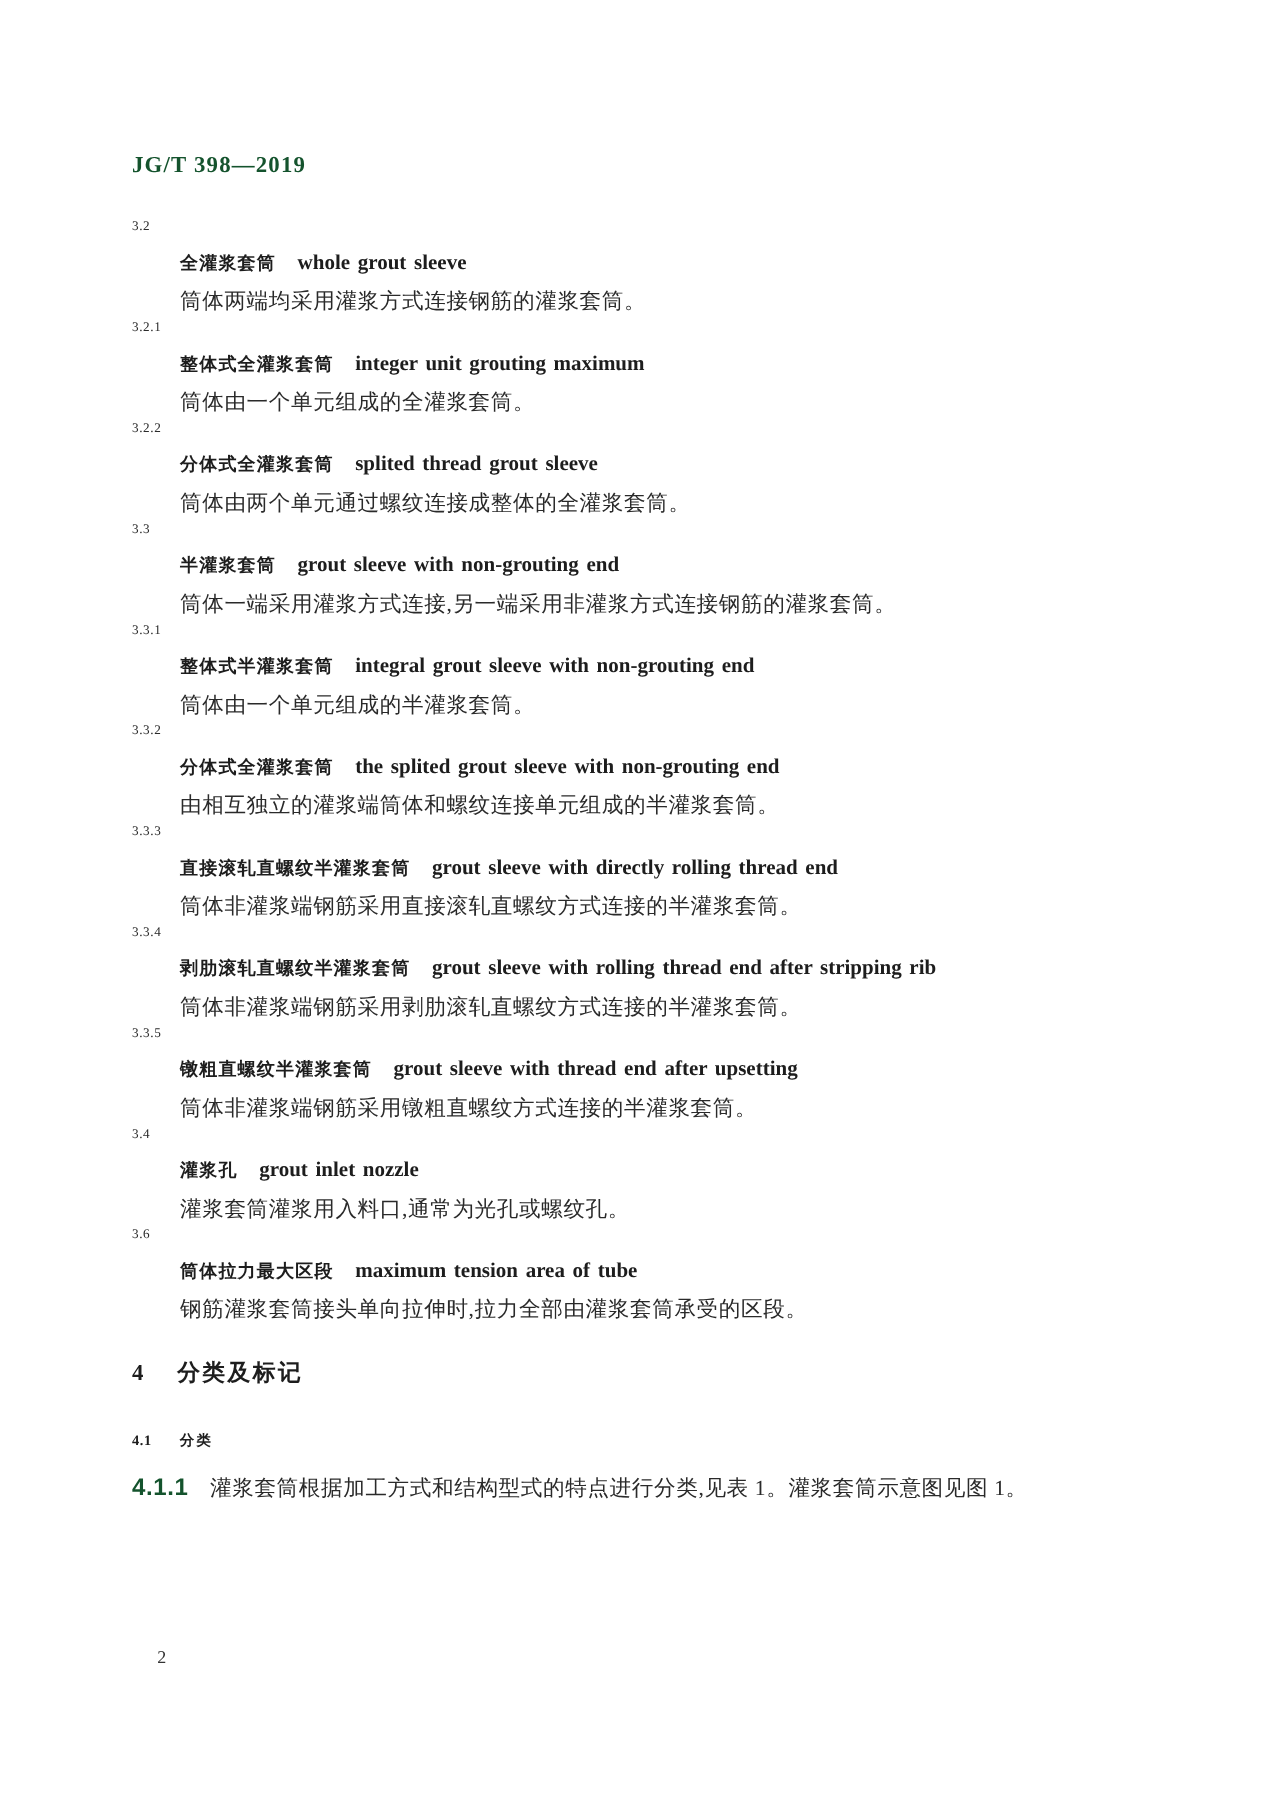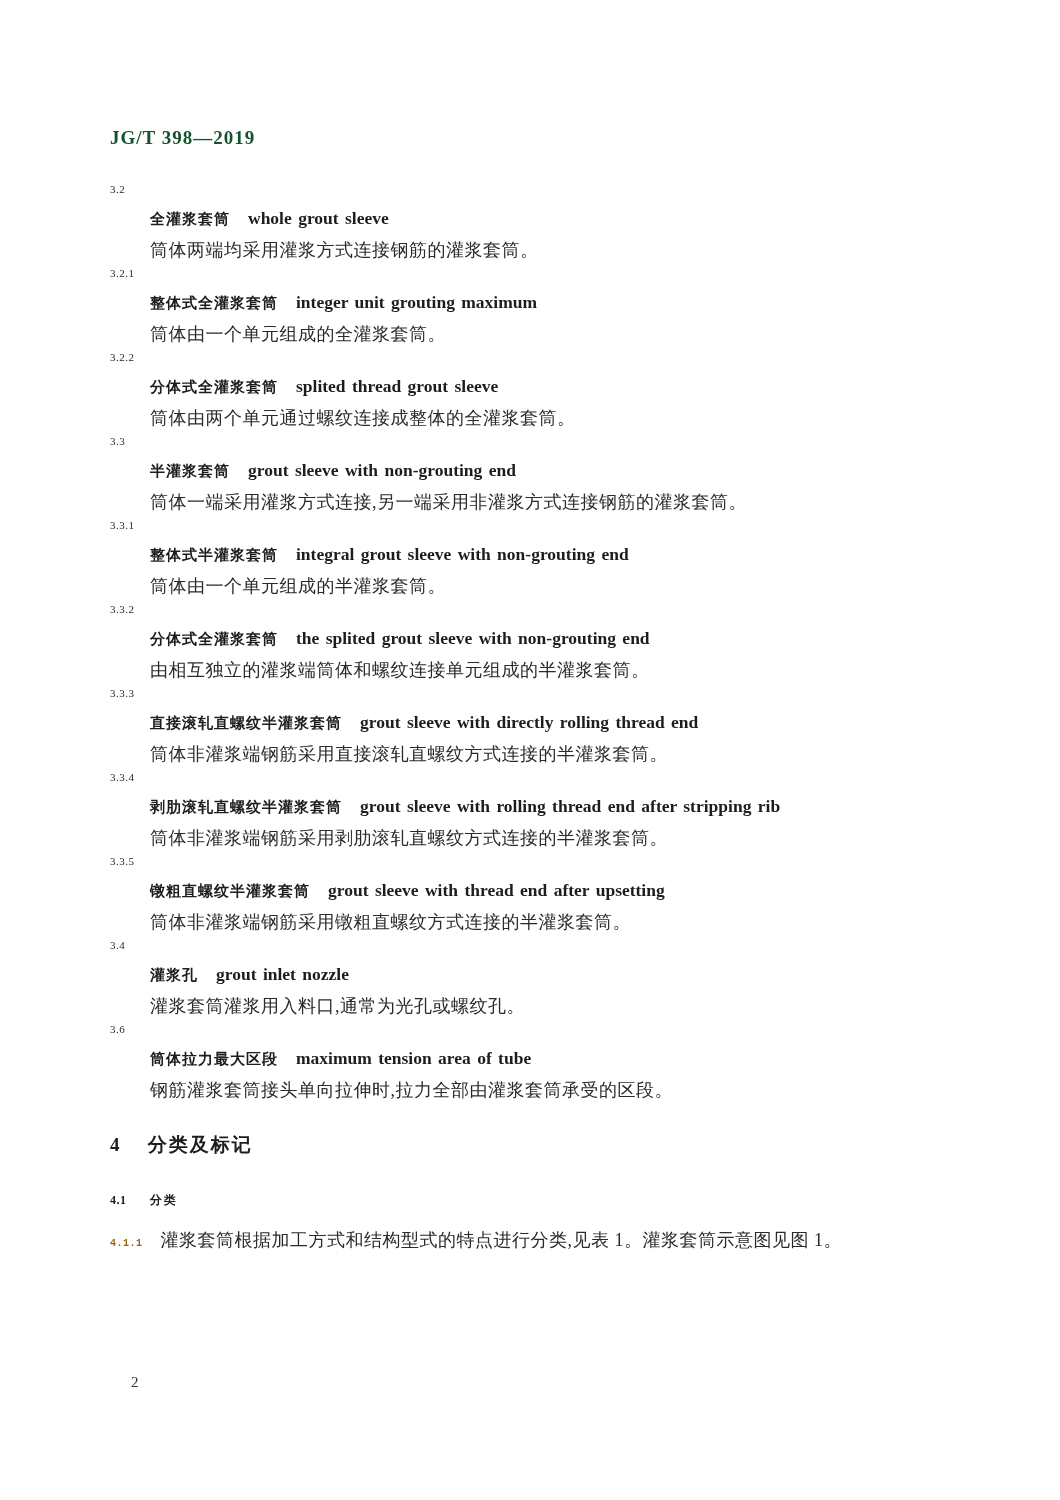--- a/index.html
+++ b/index.html
@@ -103,25 +103,25 @@
     letter-spacing: 2px;
   }
   .clause-line {
     margin-top: 16px;
     font-size: 18px;
     line-height: 25px;
     color: #2a2a2a;
     letter-spacing: 0.5px;
   }
   .clause-line .clause-num {
-    font-family: Liberation Mono, monospace;
-    font-weight: 700;
-    font-size: 10px;
-    letter-spacing: 0.5px;
-    color: #a16207;
+    font-family: Liberation Sans, sans-serif;
+    font-weight: 700;
+    font-size: 20px;
+    letter-spacing: 0.5px;
+    color: #14532d;
   }
   .clause-line .clause-text {
     margin-left: 13px;
   }
   .page-number {
     position: absolute;
     left: 131px;
     top: 1374px;
     font-size: 15px;
     color: #333333;

